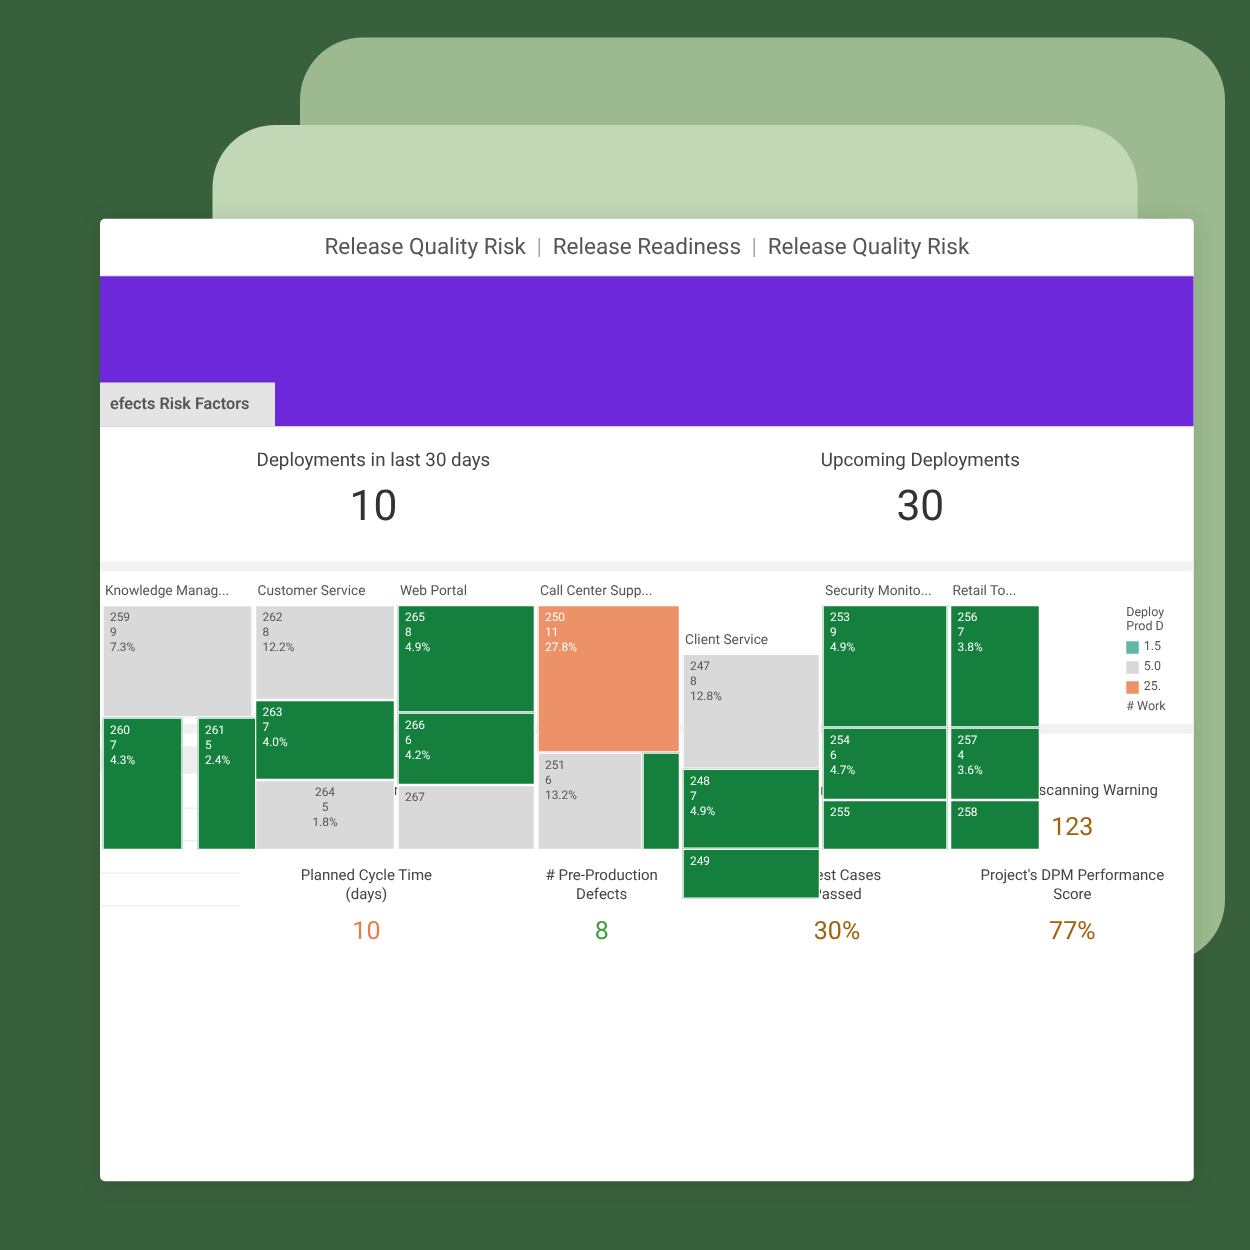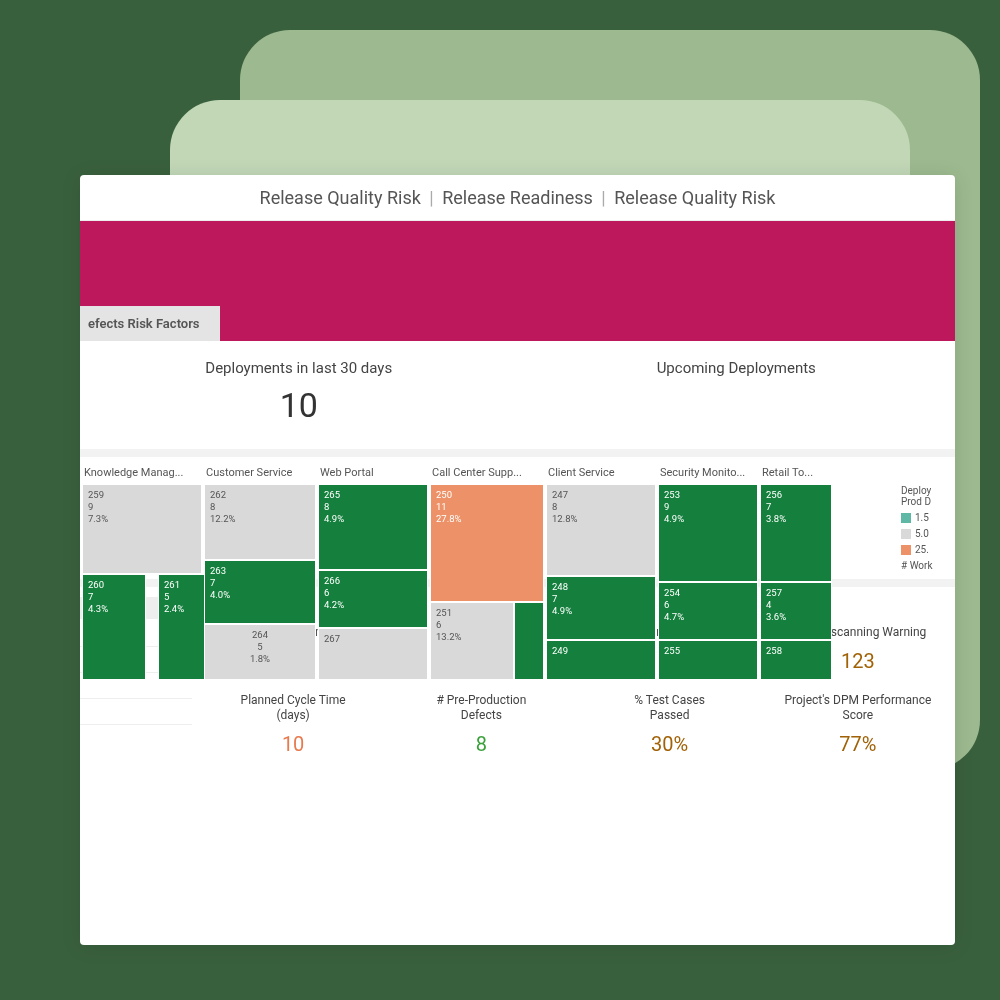--- a/index.html
+++ b/index.html
@@ -30,21 +30,21 @@
 }
 .breadcrumb {
   text-align: center;
   padding: 12px 0;
   font-size: 18px;
   color: #555;
   border-bottom: 1px solid #eee;
 }
 .breadcrumb span.sep { color: #aaa; margin: 0 4px; }
 .gray-band {
-  background: #be185d;
+  background: #6d28d9;
   height: 120px;
   position: relative;
 }
 .tab {
   position: absolute;
   left: 0;
   bottom: 0;
   background: #e4e4e4;
   padding: 10px 20px 10px 8px;
   font-size: 13px;
@@ -154,20 +154,21 @@
     <div class="tab">efects Risk Factors</div>
   </div>
 
   <div class="kpi-row">
     <div class="kpi">
       <div class="kpi-label">Deployments in last 30 days</div>
       <div class="kpi-value">10</div>
     </div>
     <div class="kpi">
       <div class="kpi-label">Upcoming Deployments</div>
+      <div class="kpi-value">30</div>
     </div>
   </div>
 
   <div class="treemap-wrap">
     <div class="treemap" id="treemap">
         <div class="col" style="width: 120px;">
           <div class="col-header">Knowledge Manag...</div>
           <div class="cells" style="height: 196px;">
             <div class="cell gray" style="left: 0px; top: 0px; width: 120px; height: 90px;">
               <span class="ln">259</span>
@@ -233,21 +234,21 @@
               <span class="ln">27.8%</span>
             </div>
             <div class="cell gray" style="left: 0px; top: 118px; width: 84px; height: 78px;">
               <span class="ln">251</span>
               <span class="ln">6</span>
               <span class="ln">13.2%</span>
             </div>
             <div class="cell teal" style="left: 84px; top: 118px; width: 30px; height: 78px;"></div>
           </div>
         </div>
-        <div class="col" style="width: 110px;">
+        <div class="col" style="width: 110px; margin-top: 39px;">
           <div class="col-header">Client Service</div>
           <div class="cells" style="height: 196px;">
             <div class="cell gray" style="left: 0px; top: 0px; width: 110px; height: 92px;">
               <span class="ln">247</span>
               <span class="ln">8</span>
               <span class="ln">12.8%</span>
             </div>
             <div class="cell teal" style="left: 0px; top: 92px; width: 110px; height: 64px;">
               <span class="ln">248</span>
               <span class="ln">7</span>

